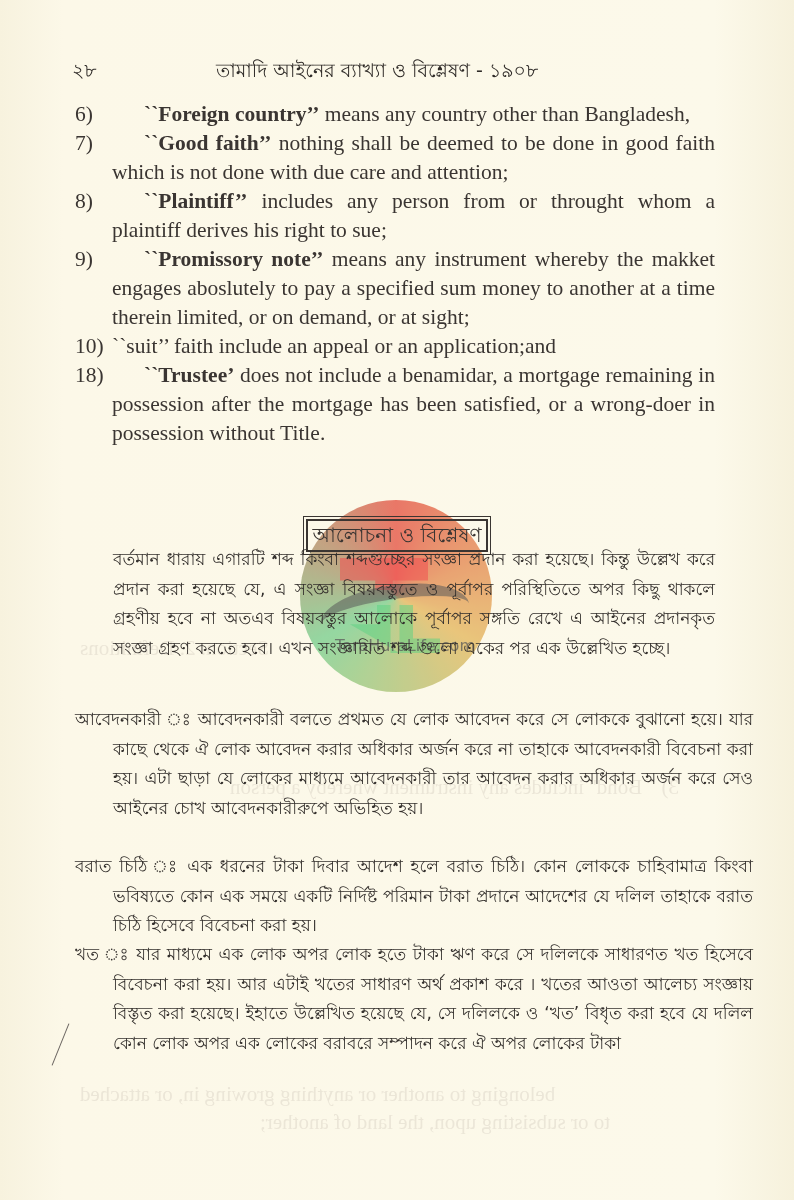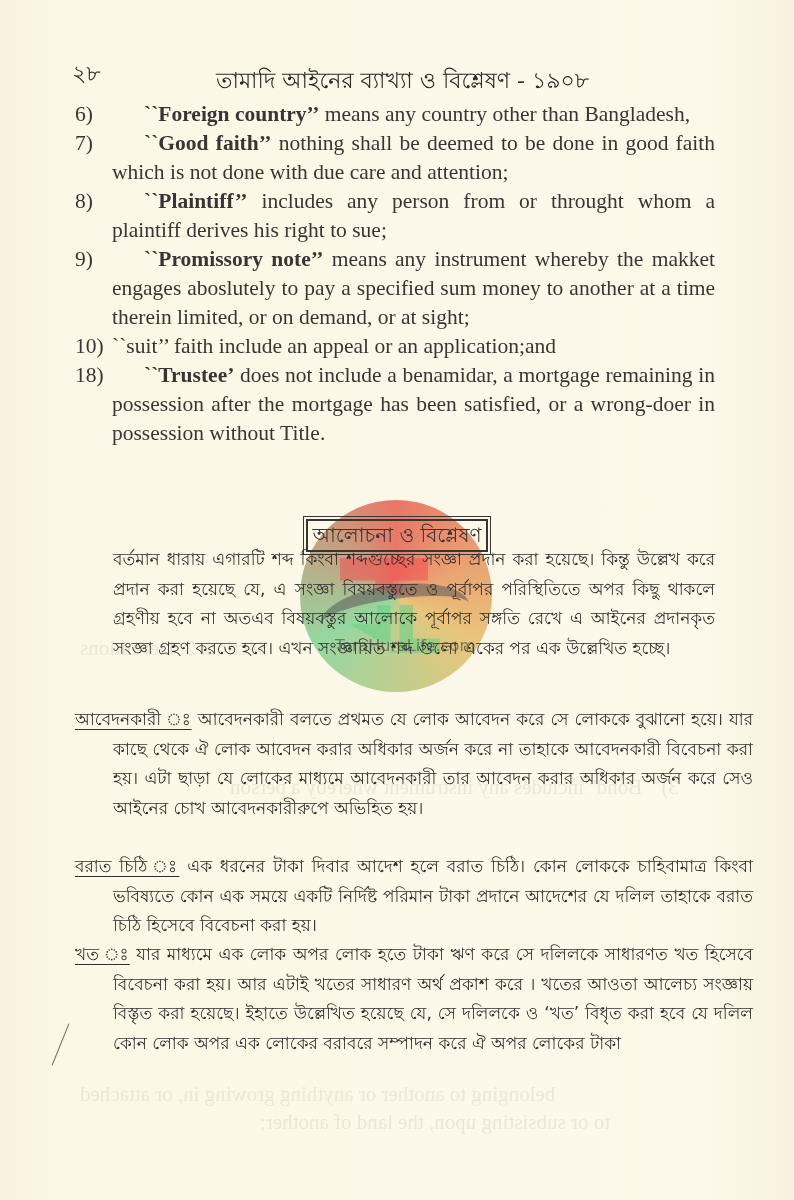--- a/index.html
+++ b/index.html
@@ -31,34 +31,33 @@
       white-space: nowrap;
       pointer-events: none;
     }
     .header {
       position: absolute;
       top: 56px;
       left: 72px;
       width: 650px;
       height: 26px;
       font-family: "DejaVu Sans", sans-serif;
-      font-size: 22px;
+      font-size: 19px;
       color: #2e2a27;
     }
     .header .page-num {
       position: absolute;
       left: 0;
       top: 0;
     }
     .header .running-title {
       position: absolute;
       left: 144px;
       top: 0;
       white-space: nowrap;
-      margin-top: 7px;
     }
     .defs {
       position: absolute;
       top: 100px;
       left: 75px;
       width: 640px;
       font-size: 21.5px;
       line-height: 29px;
     }
     .def {
@@ -106,21 +105,20 @@
     .bn.intro {
       top: 545px;
       padding-left: 38px;
       width: 602px;
     }
     .entry {
       text-indent: -38px;
       padding-left: 38px;
     }
     .entry .label {
-      text-decoration: underline;
       text-underline-offset: 4px;
       margin-top: 24px;
     }
     .watermark {
       position: absolute;
       left: 300px;
       top: 500px;
       width: 190px;
       height: 190px;
       border-radius: 50%;

